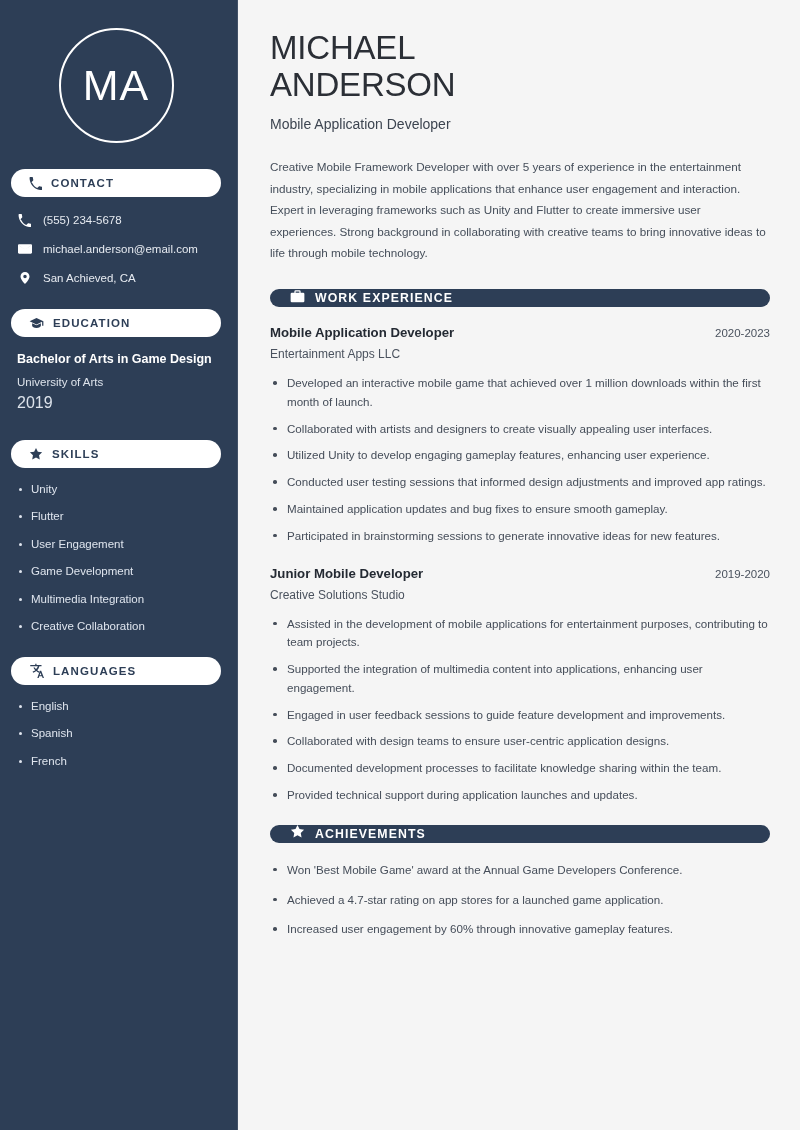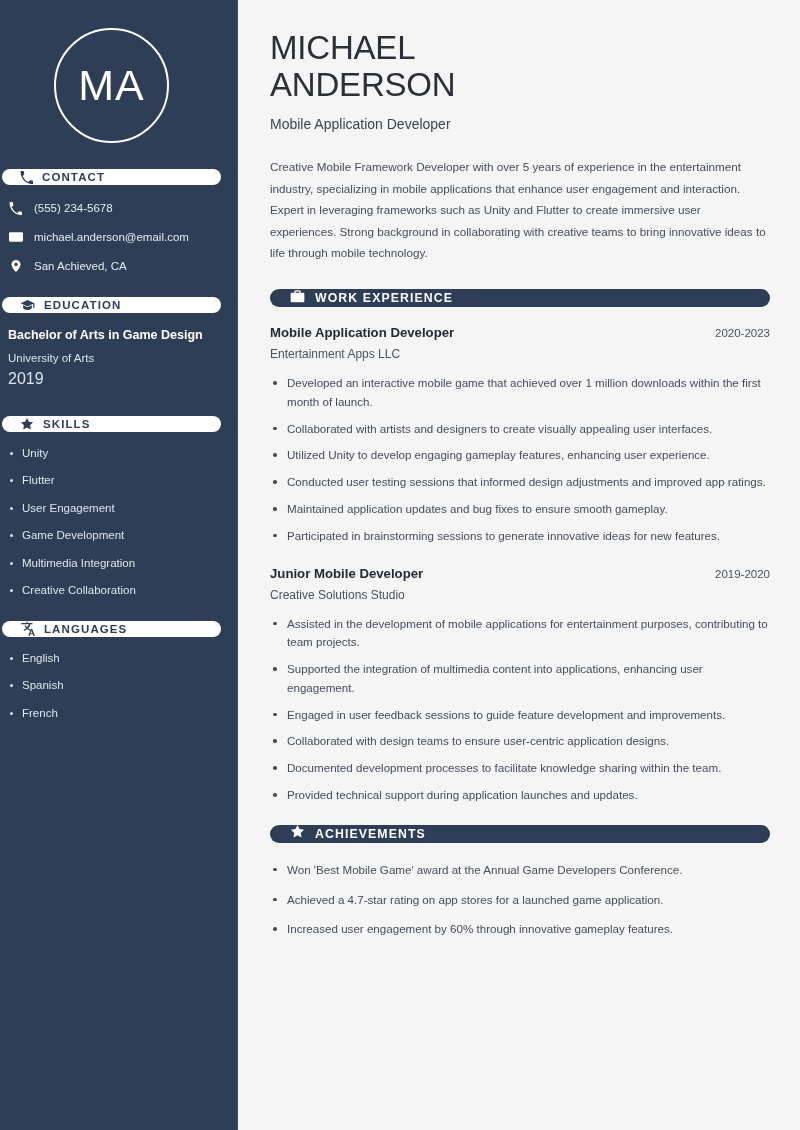--- a/index.html
+++ b/index.html
@@ -22,21 +22,21 @@
     display: flex;
     background: #f5f5f5;
     overflow: hidden;
   }
 
   
   .sidebar {
     width: 238px;
     flex: 0 0 238px;
     background: #2d3e56;
-    padding: 28px 17px 0 2px;
+    padding: 28px 17px 0 11px;
     position: relative;
   }
   .sidebar::after {
     content: "";
     position: absolute;
     top: 0; right: 0; bottom: 0;
     width: 1px;
     background: rgba(255,255,255,0.10);
   }
 
@@ -58,21 +58,21 @@
     color: #ffffff;
     font-size: 43px;
     font-weight: 400;
     letter-spacing: 1px;
     line-height: 1;
   }
 
   .pill {
     background: #ffffff;
     border-radius: 999px;
-    height: 16px;
+    height: 28px;
     display: flex;
     align-items: center;
     padding: 0 18px;
     gap: 9px;
     margin-bottom: 14px;
   }
   .pill-label {
     color: #2d3e56;
     font-size: 11.5px;
     font-weight: bold;

